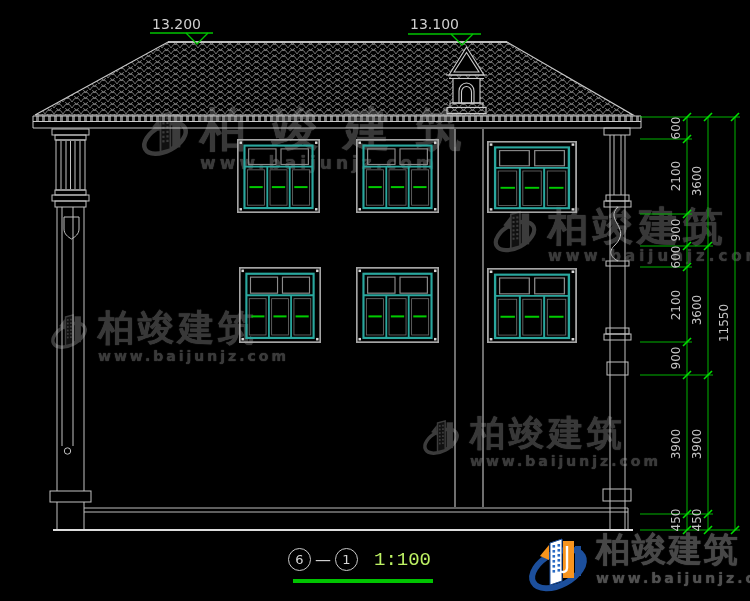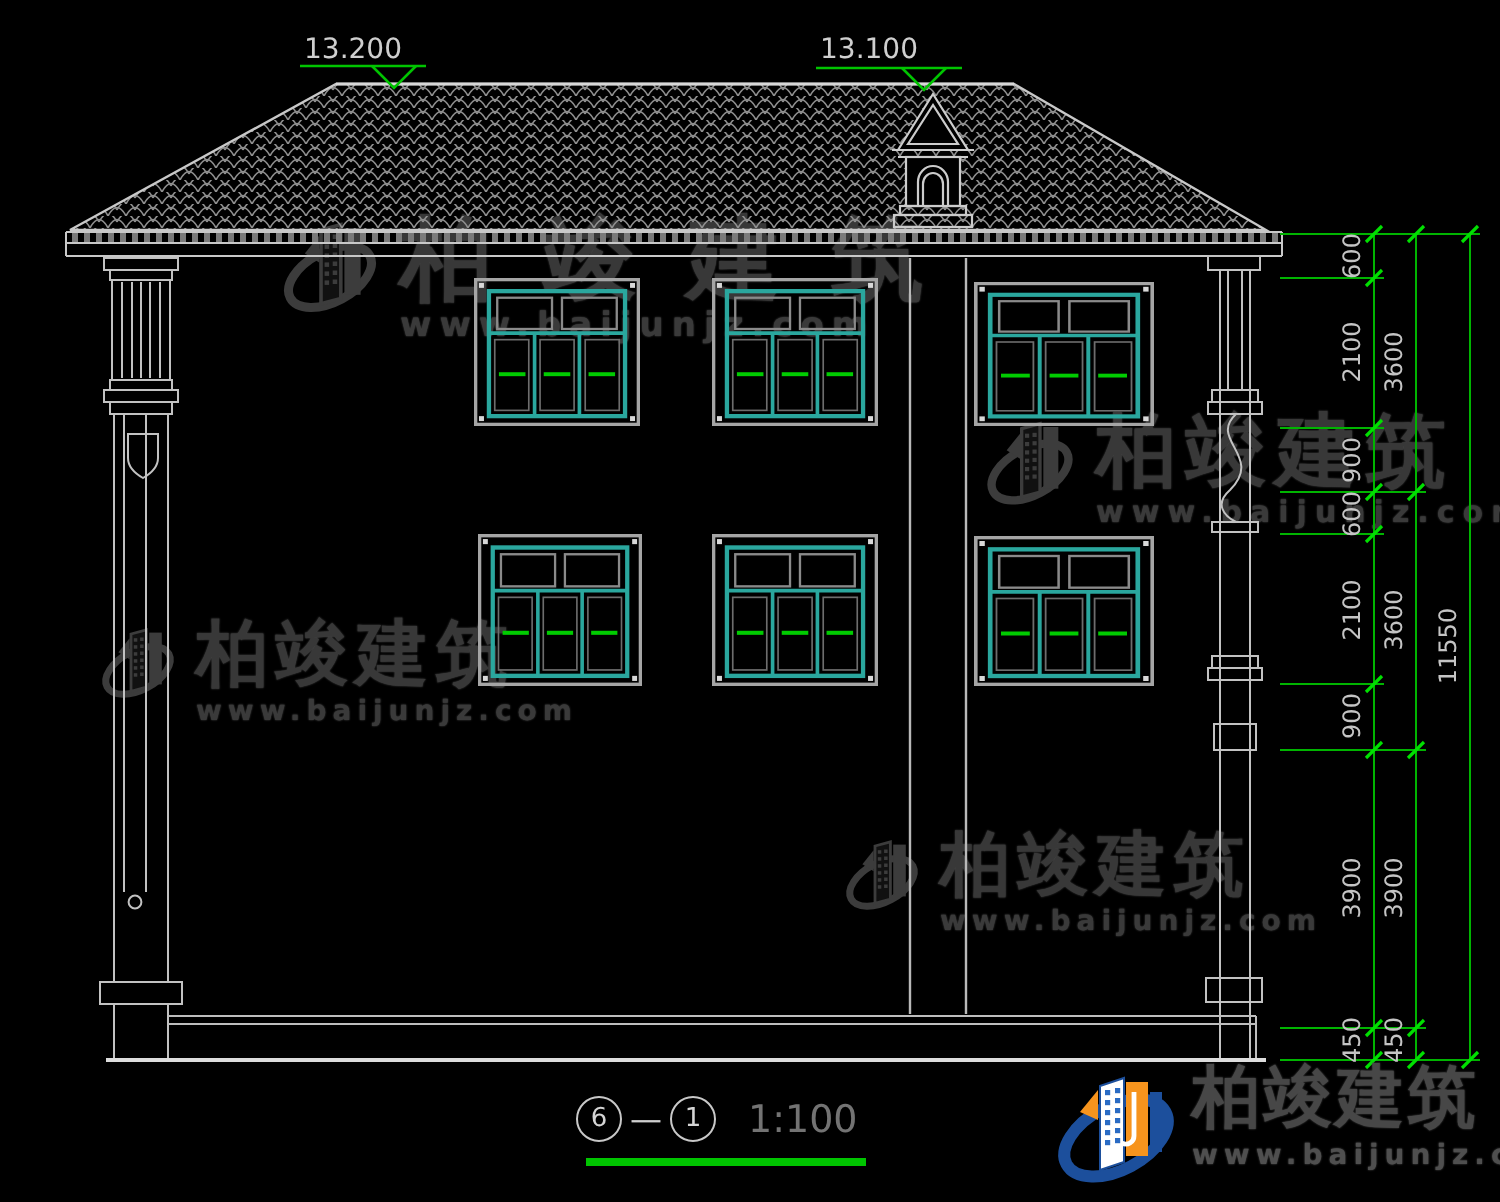--- a/index.html
+++ b/index.html
@@ -22,21 +22,21 @@
   #dwg{position:absolute;left:0;top:0;z-index:2;}
   #dwg text{font-family:"DejaVu Sans",sans-serif;}
   .dimtxt{fill:#c4c4c4;font-size:12px;}
   .lvltxt{fill:#cfcfcf;font-size:14px;}
   
   #titlebar{position:absolute;left:288px;top:548px;z-index:3;display:flex;align-items:center;gap:4px;color:#d5d5d5;}
   .circ{display:inline-flex;align-items:center;justify-content:center;width:21px;height:21px;
         border:1.5px solid #c8c8c8;border-radius:50%;font-size:13px;color:#d5d5d5;}
   .t-dash{font-size:16px;color:#cfcfcf;}
   .t-name{font-size:24px;letter-spacing:1px;color:#d8d8d8;}
-  .t-scale{font-size:19px;margin-left:12px;color:#737373;}
+  .t-scale{font-size:19px;margin-left:12px;color:#bef264;font-family:Liberation Mono, monospace;}
   #title-underline{position:absolute;left:293px;top:579px;width:140px;height:4px;background:#00c400;z-index:3;}
   #brandbox{position:absolute;left:526px;top:532px;z-index:3;display:flex;align-items:flex-start;}
   #brand-text .cn{font-size:34px;font-weight:bold;color:#474747;text-shadow:0 0 1px #5e5e5e;
                   letter-spacing:2px;line-height:1;white-space:nowrap;}
   #brand-text .url{font-size:14px;font-weight:bold;color:#4f4f4f;text-shadow:0 0 1px #5e5e5e;
                    letter-spacing:3px;margin-top:4px;white-space:nowrap;}
 </style>
 </head>
 <body>
 

